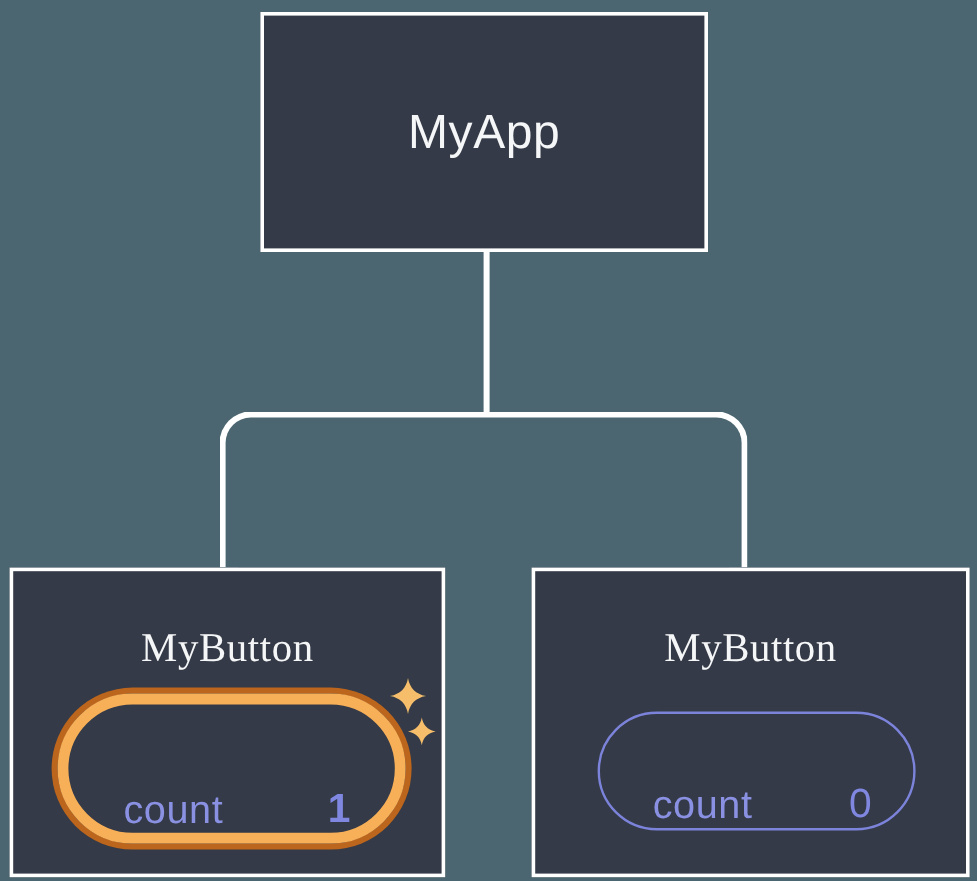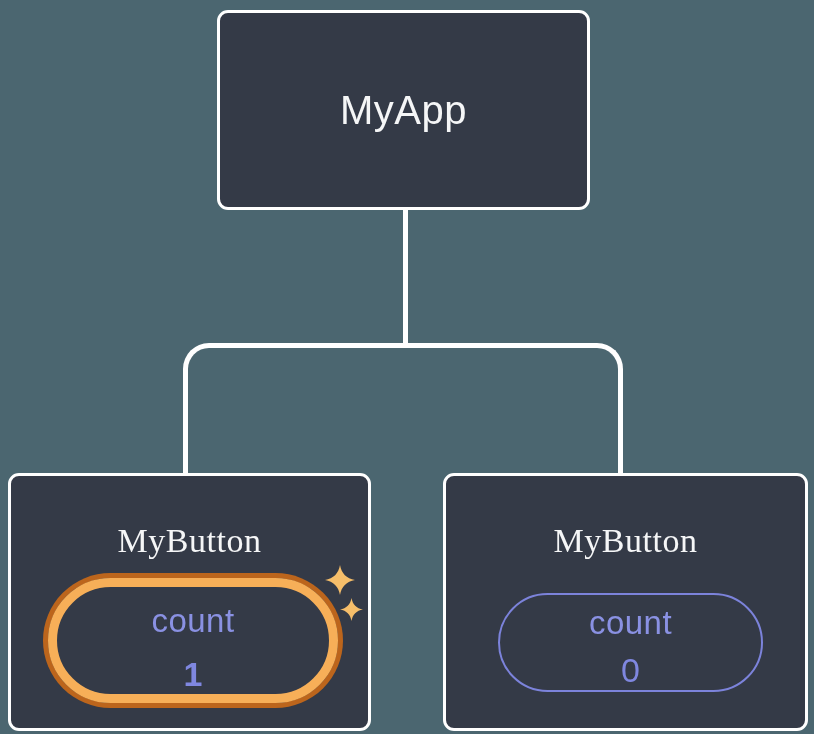--- a/index.html
+++ b/index.html
@@ -21,21 +21,21 @@
     background:var(--bg);
     font-family:"Liberation Sans", sans-serif;
   }
   .diagram{position:relative;width:814px;height:734px;}
 
   
   .node{
     position:absolute;
     background:var(--node-fill);
     border:3px solid var(--node-border);
-    border-radius:11px;
+    border-radius:0;
   }
   .node-root{left:217px;top:10px;width:373px;height:200px;}
   .node-child-left{left:8px;top:473px;width:363px;height:258px;}
   .node-child-right{left:443px;top:473px;width:365px;height:258px;}
 
   .node-label{
     position:absolute;left:0;right:0;text-align:center;
     color:var(--label);
     letter-spacing:0.5px;
   }
@@ -51,23 +51,22 @@
     position:absolute;left:183px;top:343px;width:440px;height:130px;
     border-top:5px solid var(--edge);
     border-left:5px solid var(--edge);
     border-right:5px solid var(--edge);
     border-radius:26px 26px 0 0;
   }
 
   
   .pill{
     position:absolute;
-    display:flex;align-items:center;
+    display:flex;align-items:flex-end;
     overflow:hidden;
-    flex-direction:column;
   }
   .pill-plain{
     left:52px;top:117px;width:265px;height:99px;
     border:2px solid var(--purple-stroke);
     border-radius:56px;
   }
   .pill-highlight{
     left:37px;top:102px;width:290px;height:125px;
     border:9px solid var(--orange);
     box-shadow:0 0 0 5px var(--orange-dark);

